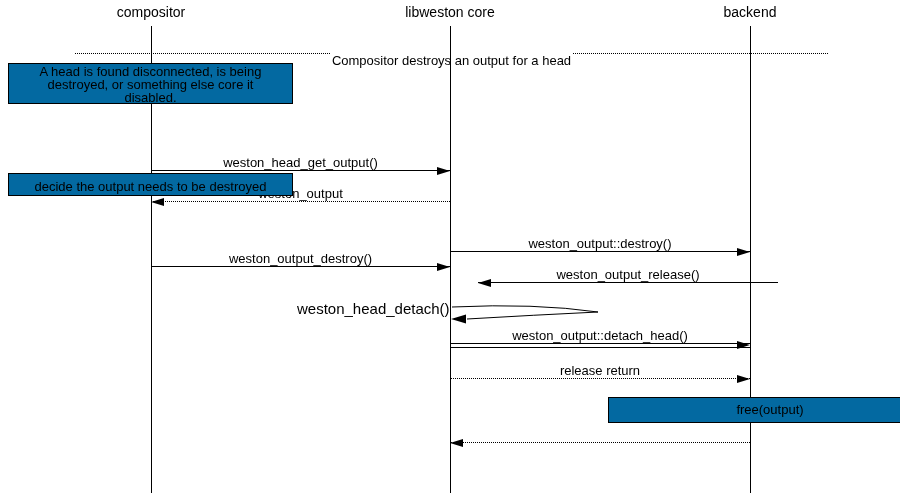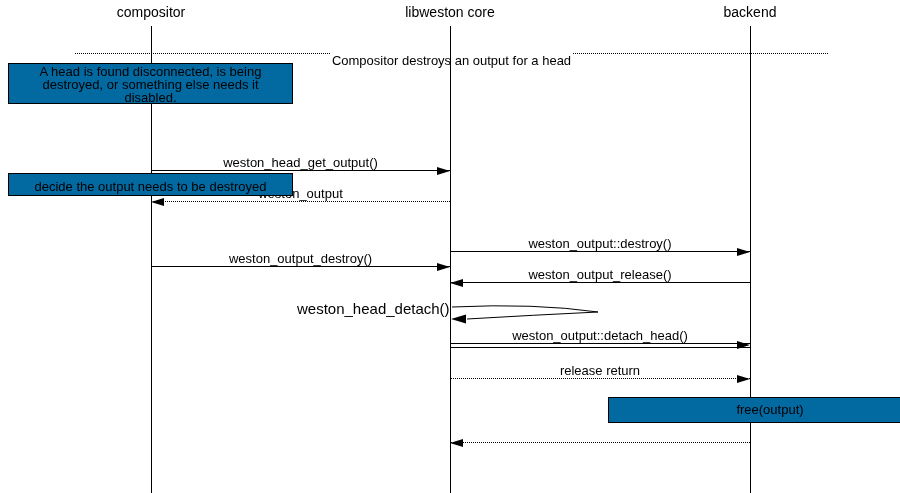--- a/index.html
+++ b/index.html
@@ -42,21 +42,21 @@
           border-top:4px solid transparent; border-bottom:4px solid transparent; }
   .line.dbl .ah.r { top:-3px; }
 
   .span-cl { left:151px; width:299px;margin-top:48px; }
   .span-lb { left:450px; width:300px; }
 
   .m1  { top:107px; }
   .m2  { top:138px; }
   .m3  { top:203px; }
   .m4  { top:236px; }
-  .m5  { top:267px; }
+  .m5  { top:267px;margin-left:28px; }
   .m7  { top:328px; }
   .m8  { top:363px; }
   .m10 { top:442px; }
   .m11 { top:473px; }
 
   .self-lbl {
     position:absolute; left:297px; top:301px; width:150px; height:15px;
     line-height:15px; font-size:15px; text-align:right; white-space:nowrap; z-index:2;
   }
   .self-loop { position:absolute; left:450px; top:301px; z-index:2; }
@@ -75,21 +75,21 @@
   <div class="lifeline" style="left:750px"></div>
 
   <div class="divider">
     <div class="dl"></div>
     <span class="txt">Compositor destroys an output for a head</span>
     <div class="dl"></div>
   </div>
 
   <div class="note note-1">
     <span class="note-line">A head is found disconnected, is being</span>
-    <span class="note-line">destroyed, or something else needs it</span>
+    <span class="note-line">destroyed, or something else core it</span>
     <span class="note-line">disabled.</span>
   </div>
 
   <div class="msg span-cl m1">
     <div class="lbl">weston_head_get_output()</div>
     <div class="line">
       <span class="ah r"></span>
     </div>
   </div>
 

